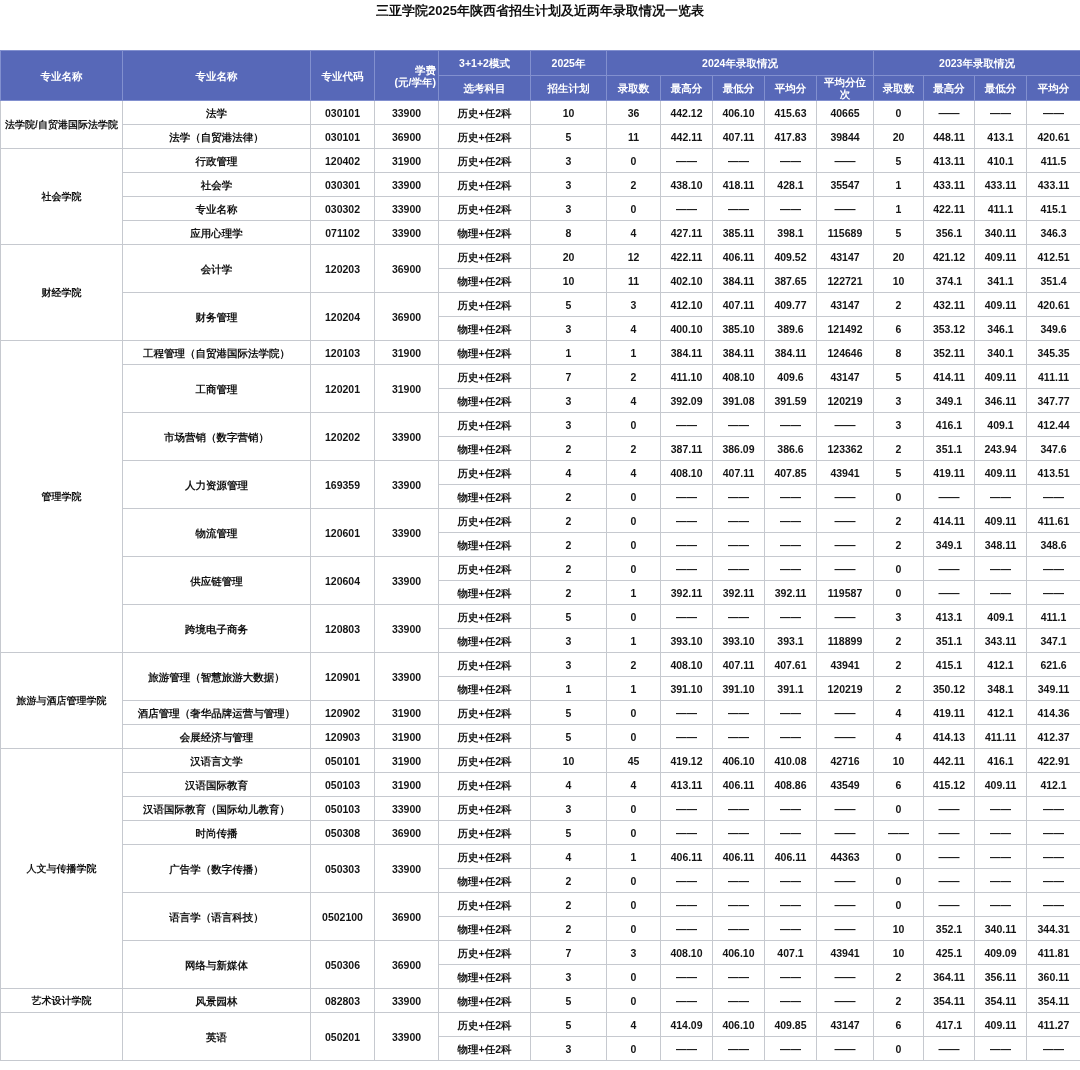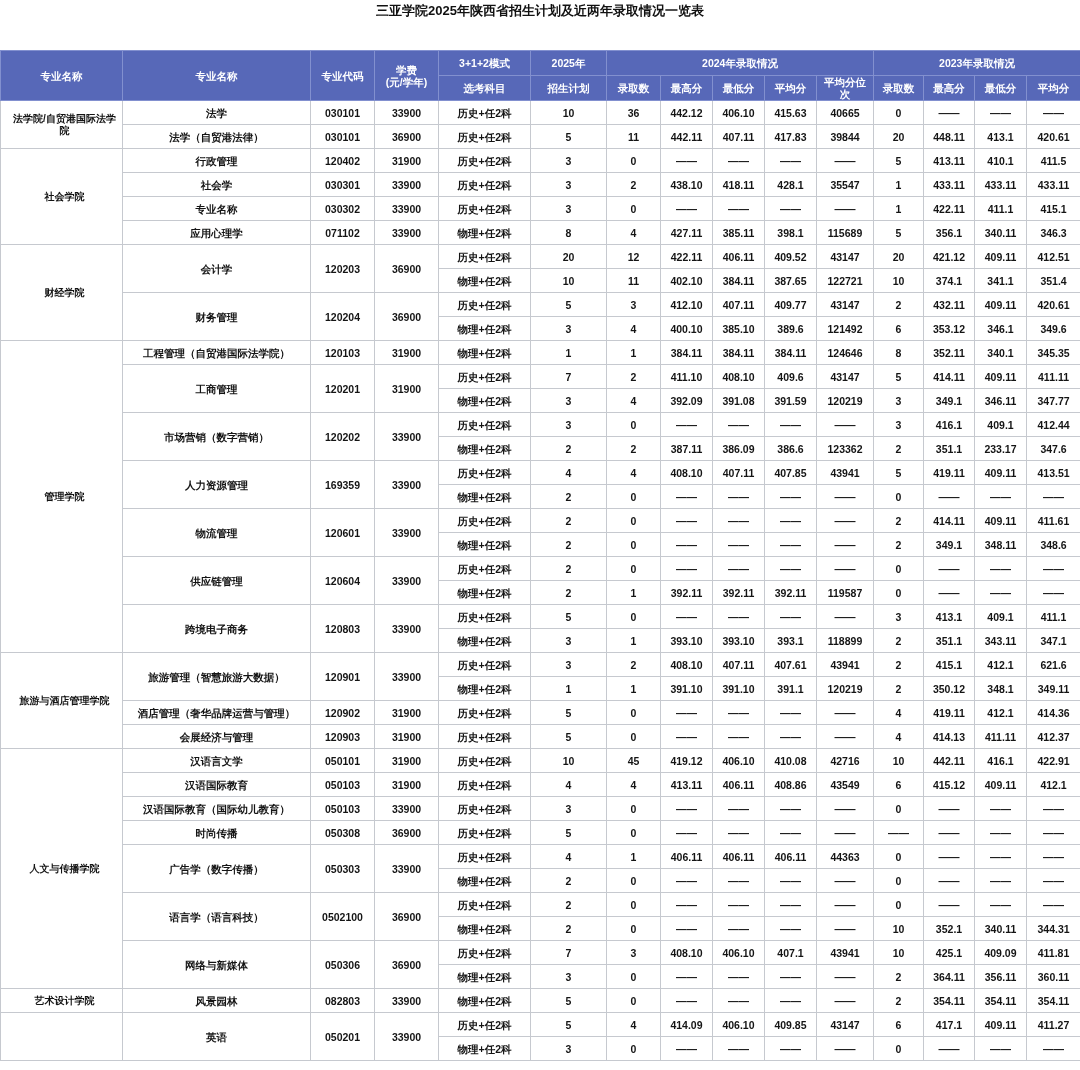--- a/index.html
+++ b/index.html
@@ -9,22 +9,22 @@
   .title-line{font-size:13px;font-weight:700;color:#111;line-height:17px;}
   table{border-collapse:collapse;table-layout:fixed;width:1080px;}
   th,td{box-sizing:border-box;text-align:center;vertical-align:middle;padding:0 2px;overflow:hidden;
         font-size:10.5px;font-weight:700;color:#141414;line-height:12px;}
   thead th{background:#5768b8;color:#ffffff;border:1px solid #8290cf;}
   thead tr.h1{height:25px;}
   thead tr.h2{height:24px;margin-top:24px;}
   tbody td{border:1px solid #c6c9cf;background:#fff;}
   tbody tr{height:24px;}
   table{border:1px solid #a7abb3;}
-  .two-line{line-height:12px;}
-  .college-cell{font-size:10px;padding-left:8px;}
+  .two-line{line-height:12px;text-align:right;}
+  .college-cell{font-size:10px;}
   .clip-bottom{vertical-align:bottom;}
 </style>
 </head>
 <body>
 
 <div class="page">
   <div class="title-block">
     <div class="title-line">三亚学院2025年陕西省招生计划及近两年录取情况一览表</div>
   </div>
 
@@ -297,21 +297,21 @@
         <tr>
           <td class="subjects-cell">物理+任2科</td>
           <td class="plan-cell">2</td>
           <td class="y2024-cell">2</td>
           <td class="y2024-cell">387.11</td>
           <td class="y2024-cell">386.09</td>
           <td class="y2024-cell">386.6</td>
           <td class="y2024-cell">123362</td>
           <td class="y2023-cell">2</td>
           <td class="y2023-cell">351.1</td>
-          <td class="y2023-cell">233.17</td>
+          <td class="y2023-cell">243.94</td>
           <td class="y2023-cell">347.6</td>
         </tr>
         <tr>
           <td class="major-cell" rowspan="2">人力资源管理</td>
           <td class="code-cell" rowspan="2">169359</td>
           <td class="tuition-cell" rowspan="2">33900</td>
           <td class="subjects-cell">历史+任2科</td>
           <td class="plan-cell">4</td>
           <td class="y2024-cell">4</td>
           <td class="y2024-cell">408.10</td>

